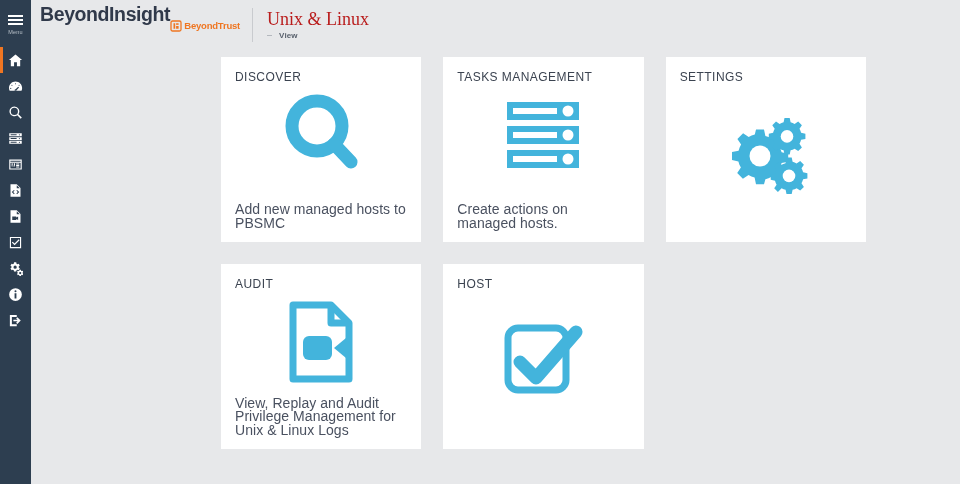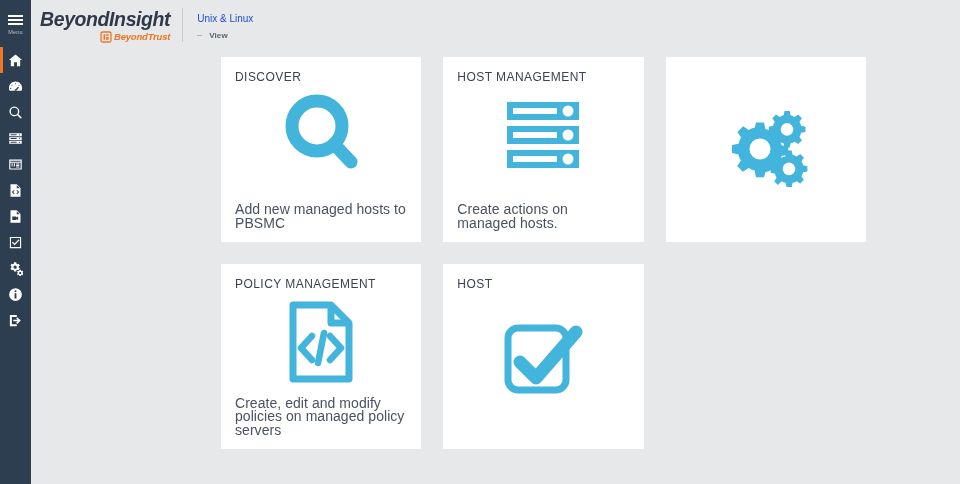--- a/index.html
+++ b/index.html
@@ -87,25 +87,23 @@
   .header {
     height: 50px;
     min-height: 50px;
     background: #e7e8ea;
     display: flex;
     align-items: center;
     padding-left: 9px;
   }
   .brand {
     display: flex;
-    flex-direction: column;
     justify-content: center;
     padding-right: 12px;
     height: 44px;
-    font-style: italic;
   }
   .brand-name {
     font-size: 19.5px;
     font-weight: bold;
     color: #30394a;
     letter-spacing: -0.4px;
     line-height: 21px;
     margin-top: 1px;
   }
   .brand-sub {
@@ -134,24 +132,25 @@
     margin: 0 0 0 0;
   }
   .page-meta {
     display: flex;
     flex-direction: column;
     justify-content: center;
     padding-left: 14px;
     height: 44px;
   }
   .page-title {
-    font-size: 10px;
-    color: #1d4ed8;
+    font-size: 18px;
+    color: #b91c1c;
     line-height: 18px;
     font-weight: normal;
+    font-family: Liberation Serif, serif;
   }
   .breadcrumb {
     display: flex;
     align-items: center;
     margin-top: 3px;
   }
   .bc-dash {
     display: inline-block;
     width: 5px;
     height: 1px;
@@ -357,66 +356,66 @@
           <div class="card-icon">
             <svg width="76" height="86" viewBox="0 0 76 86">
               <circle cx="34" cy="34" r="25" fill="none" stroke="#43b4dc" stroke-width="13"></circle>
               <line x1="51" y1="52" x2="68" y2="70" stroke="#43b4dc" stroke-width="13" stroke-linecap="round"></line>
             </svg>
           </div>
           <div class="card-desc one-line">Add new managed hosts to PBSMC</div>
         </div>
 
         <div class="card">
-          <div class="card-title">HOST MANAGEMENT</div>
+          <div class="card-title">TASKS MANAGEMENT</div>
           <div class="card-icon">
             <svg width="76" height="76" viewBox="0 0 76 76">
               <rect x="2" y="5" width="72" height="18" fill="#43b4dc"></rect>
               <rect x="8" y="11" width="44" height="6" fill="#ffffff"></rect>
               <circle cx="63" cy="14" r="5.5" fill="#ffffff"></circle>
               <rect x="2" y="29" width="72" height="18" fill="#43b4dc"></rect>
               <rect x="8" y="35" width="44" height="6" fill="#ffffff"></rect>
               <circle cx="63" cy="38" r="5.5" fill="#ffffff"></circle>
               <rect x="2" y="53" width="72" height="18" fill="#43b4dc"></rect>
               <rect x="8" y="59" width="44" height="6" fill="#ffffff"></rect>
               <circle cx="63" cy="62" r="5.5" fill="#ffffff"></circle>
             </svg>
           </div>
           <div class="card-desc one-line">Create actions on managed hosts.</div>
         </div>
 
         <div class="card">
+          <div class="card-title">SETTINGS</div>
           <div class="card-icon">
             <svg width="86" height="86" viewBox="0 0 86 86">
               <g fill="#43b4dc">
                 <path d="M33 17.5h8l1.4 6.6c2.2.5 4.2 1.4 6.1 2.5l5.6-3.7 5.7 5.7-3.7 5.6c1.1 1.8 2 3.9 2.5 6.1l6.6 1.4v8l-6.6 1.4c-.5 2.2-1.4 4.2-2.5 6.1l3.7 5.6-5.7 5.7-5.6-3.7c-1.8 1.1-3.9 2-6.1 2.5L41 72.2h-8l-1.4-6.6c-2.2-.5-4.2-1.4-6.1-2.5l-5.6 3.7-5.7-5.7 3.7-5.6c-1.1-1.8-2-3.9-2.5-6.1L9 48.1v-8l6.6-1.4c.5-2.2 1.4-4.2 2.5-6.1l-3.7-5.6 5.7-5.7 5.6 3.7c1.8-1.1 3.9-2 6.1-2.5L33 17.5z"></path>
                 <circle cx="37" cy="44" r="10.5" fill="#ffffff"></circle>
                 <path d="M61.5 6h5.2l.9 4.3c1.4.3 2.7.9 4 1.6l3.6-2.4 3.7 3.7-2.4 3.6c.7 1.2 1.3 2.5 1.6 4l4.3.9v5.2l-4.3.9c-.3 1.4-.9 2.7-1.6 4l2.4 3.6-3.7 3.7-3.6-2.4c-1.2.7-2.5 1.3-4 1.6l-.9 4.3h-5.2l-.9-4.3c-1.4-.3-2.7-.9-4-1.6l-3.6 2.4-3.7-3.7 2.4-3.6c-.7-1.2-1.3-2.5-1.6-4l-4.3-.9v-5.2l4.3-.9c.3-1.4.9-2.7 1.6-4l-2.4-3.6 3.7-3.7 3.6 2.4c1.2-.7 2.5-1.3 4-1.6l.9-4.3z"></path>
                 <circle cx="64" cy="24.4" r="6.3" fill="#ffffff"></circle>
                 <path d="M63.5 45.5h5.2l.9 4.3c1.4.3 2.7.9 4 1.6l3.6-2.4 3.7 3.7-2.4 3.6c.7 1.2 1.3 2.5 1.6 4l4.3.9v5.2l-4.3.9c-.3 1.4-.9 2.7-1.6 4l2.4 3.6-3.7 3.7-3.6-2.4c-1.2.7-2.5 1.3-4 1.6l-.9 4.3h-5.2l-.9-4.3c-1.4-.3-2.7-.9-4-1.6L54.9 80l-3.7-3.7 2.4-3.6c-.7-1.2-1.3-2.5-1.6-4l-4.3-.9v-5.2l4.3-.9c.3-1.4.9-2.7 1.6-4l-2.4-3.6 3.7-3.7 3.6 2.4c1.2-.7 2.5-1.3 4-1.6l.9-4.3z"></path>
                 <circle cx="66" cy="63.9" r="6.3" fill="#ffffff"></circle>
               </g>
             </svg>
           </div>
         </div>
 
-
         <div class="card">
-          <div class="card-title">POLICY MANAGEMENT</div>
+          <div class="card-title">AUDIT</div>
           <div class="card-icon">
             <svg width="66" height="84" viewBox="0 0 66 84">
               <path d="M5 5h38l18 18v56H5V5z" fill="none" stroke="#43b4dc" stroke-width="7" stroke-linejoin="round"></path>
               <path d="M43 5v18h18" fill="none" stroke="#43b4dc" stroke-width="7" stroke-linejoin="round"></path>
-              <path d="M24 36 13 48l11 12" fill="none" stroke="#43b4dc" stroke-width="6.5" stroke-linecap="round" stroke-linejoin="round"></path>
-              <path d="M42 36 53 48 42 60" fill="none" stroke="#43b4dc" stroke-width="6.5" stroke-linecap="round" stroke-linejoin="round"></path>
-              <path d="M36 33 30 63" fill="none" stroke="#43b4dc" stroke-width="6.5" stroke-linecap="round"></path>
+              <rect x="15" y="36" width="29" height="24" rx="6" fill="#43b4dc"></rect>
+              <path d="M46 48 58 38v20L46 48z" fill="#43b4dc"></path>
             </svg>
           </div>
-          <div class="card-desc">Create, edit and modify policies on managed policy servers</div>
-        </div>
+          <div class="card-desc">View, Replay and Audit Privilege Management for Unix &amp; Linux Logs</div>
+        </div>
+
 
         <div class="card">
           <div class="card-title">HOST</div>
           <div class="card-icon">
             <svg width="80" height="80" viewBox="0 0 80 80">
               <rect x="5" y="6" width="58" height="62" rx="10" fill="none" stroke="#43b4dc" stroke-width="7"></rect>
               <path d="M17 40 33 56 73 10" fill="none" stroke="#43b4dc" stroke-width="13" stroke-linecap="round" stroke-linejoin="round"></path>
             </svg>
           </div>
         </div>

